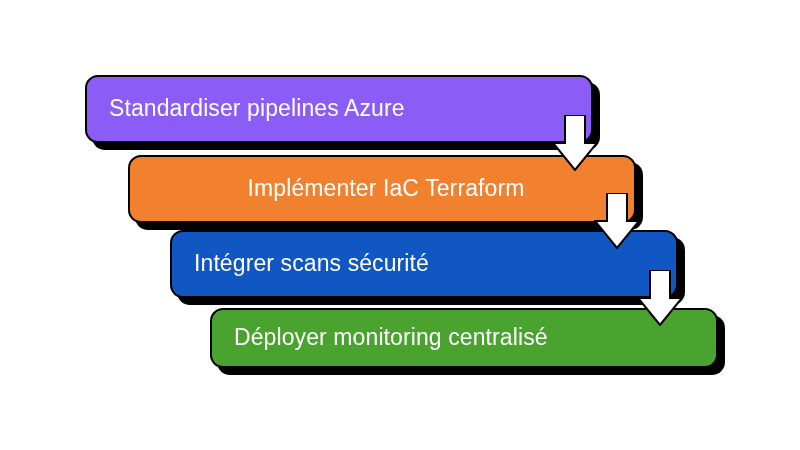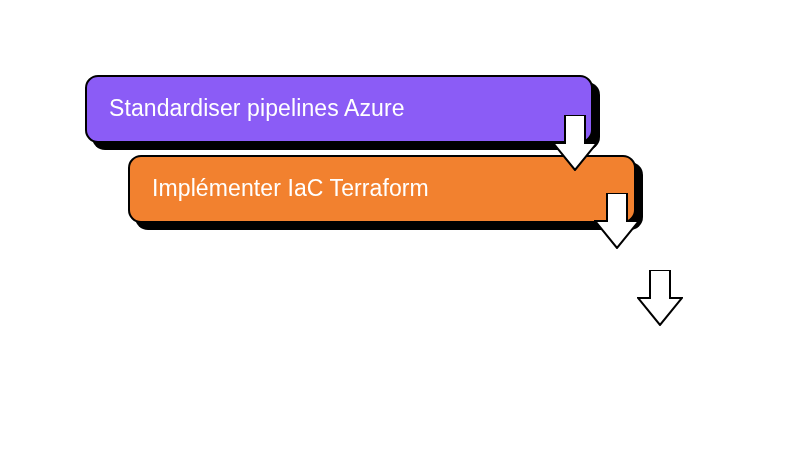--- a/index.html
+++ b/index.html
@@ -56,31 +56,37 @@
   <div class="step-box" id="step-1" style="left: 85px; top: 75px; width: 508px; height: 68px; background: rgb(139, 92, 246);">
     <span class="step-label">Standardiser pipelines Azure</span>
   </div>
 
   <div class="arrow" id="arrow-1" style="left: 552px; top: 115px;">
     <svg width="46" height="56" viewBox="0 0 46 56">
       <polygon points="13,0 33,0 33,28 45,28 23,55 1,28 13,28" fill="#ffffff" stroke="#000000" stroke-width="2" stroke-linejoin="miter"></polygon>
     </svg>
   </div>
 
-  <div class="step-box" id="step-2" style="left: 128px; top: 155px; width: 508px; height: 68px; background: rgb(242, 129, 47);">
+  <div class="step-box" id="step-2" style="left: 128px; top: 155px; width: 508px; height: 68px; background: rgb(242, 129, 47); justify-content: center;">
     <span class="step-label">Implémenter IaC Terraform</span>
   </div>
 
   <div class="arrow" id="arrow-2" style="left: 594px; top: 193px;">
     <svg width="46" height="56" viewBox="0 0 46 56">
       <polygon points="13,0 33,0 33,28 45,28 23,55 1,28 13,28" fill="#ffffff" stroke="#000000" stroke-width="2" stroke-linejoin="miter"></polygon>
     </svg>
   </div>
 
+  <div class="step-box" id="step-3" style="left: 170px; top: 230px; width: 508px; height: 68px; background: rgb(17, 87, 196);">
+    <span class="step-label">Intégrer scans sécurité</span>
+  </div>
 
   <div class="arrow" id="arrow-3" style="left: 637px; top: 270px;">
     <svg width="46" height="56" viewBox="0 0 46 56">
       <polygon points="13,0 33,0 33,28 45,28 23,55 1,28 13,28" fill="#ffffff" stroke="#000000" stroke-width="2" stroke-linejoin="miter"></polygon>
     </svg>
   </div>
 
+  <div class="step-box" id="step-4" style="left: 210px; top: 308px; width: 508px; height: 60px; background: rgb(75, 163, 47);">
+    <span class="step-label">Déployer monitoring centralisé</span>
+  </div>
 
 </div>
 
 </body></html>

